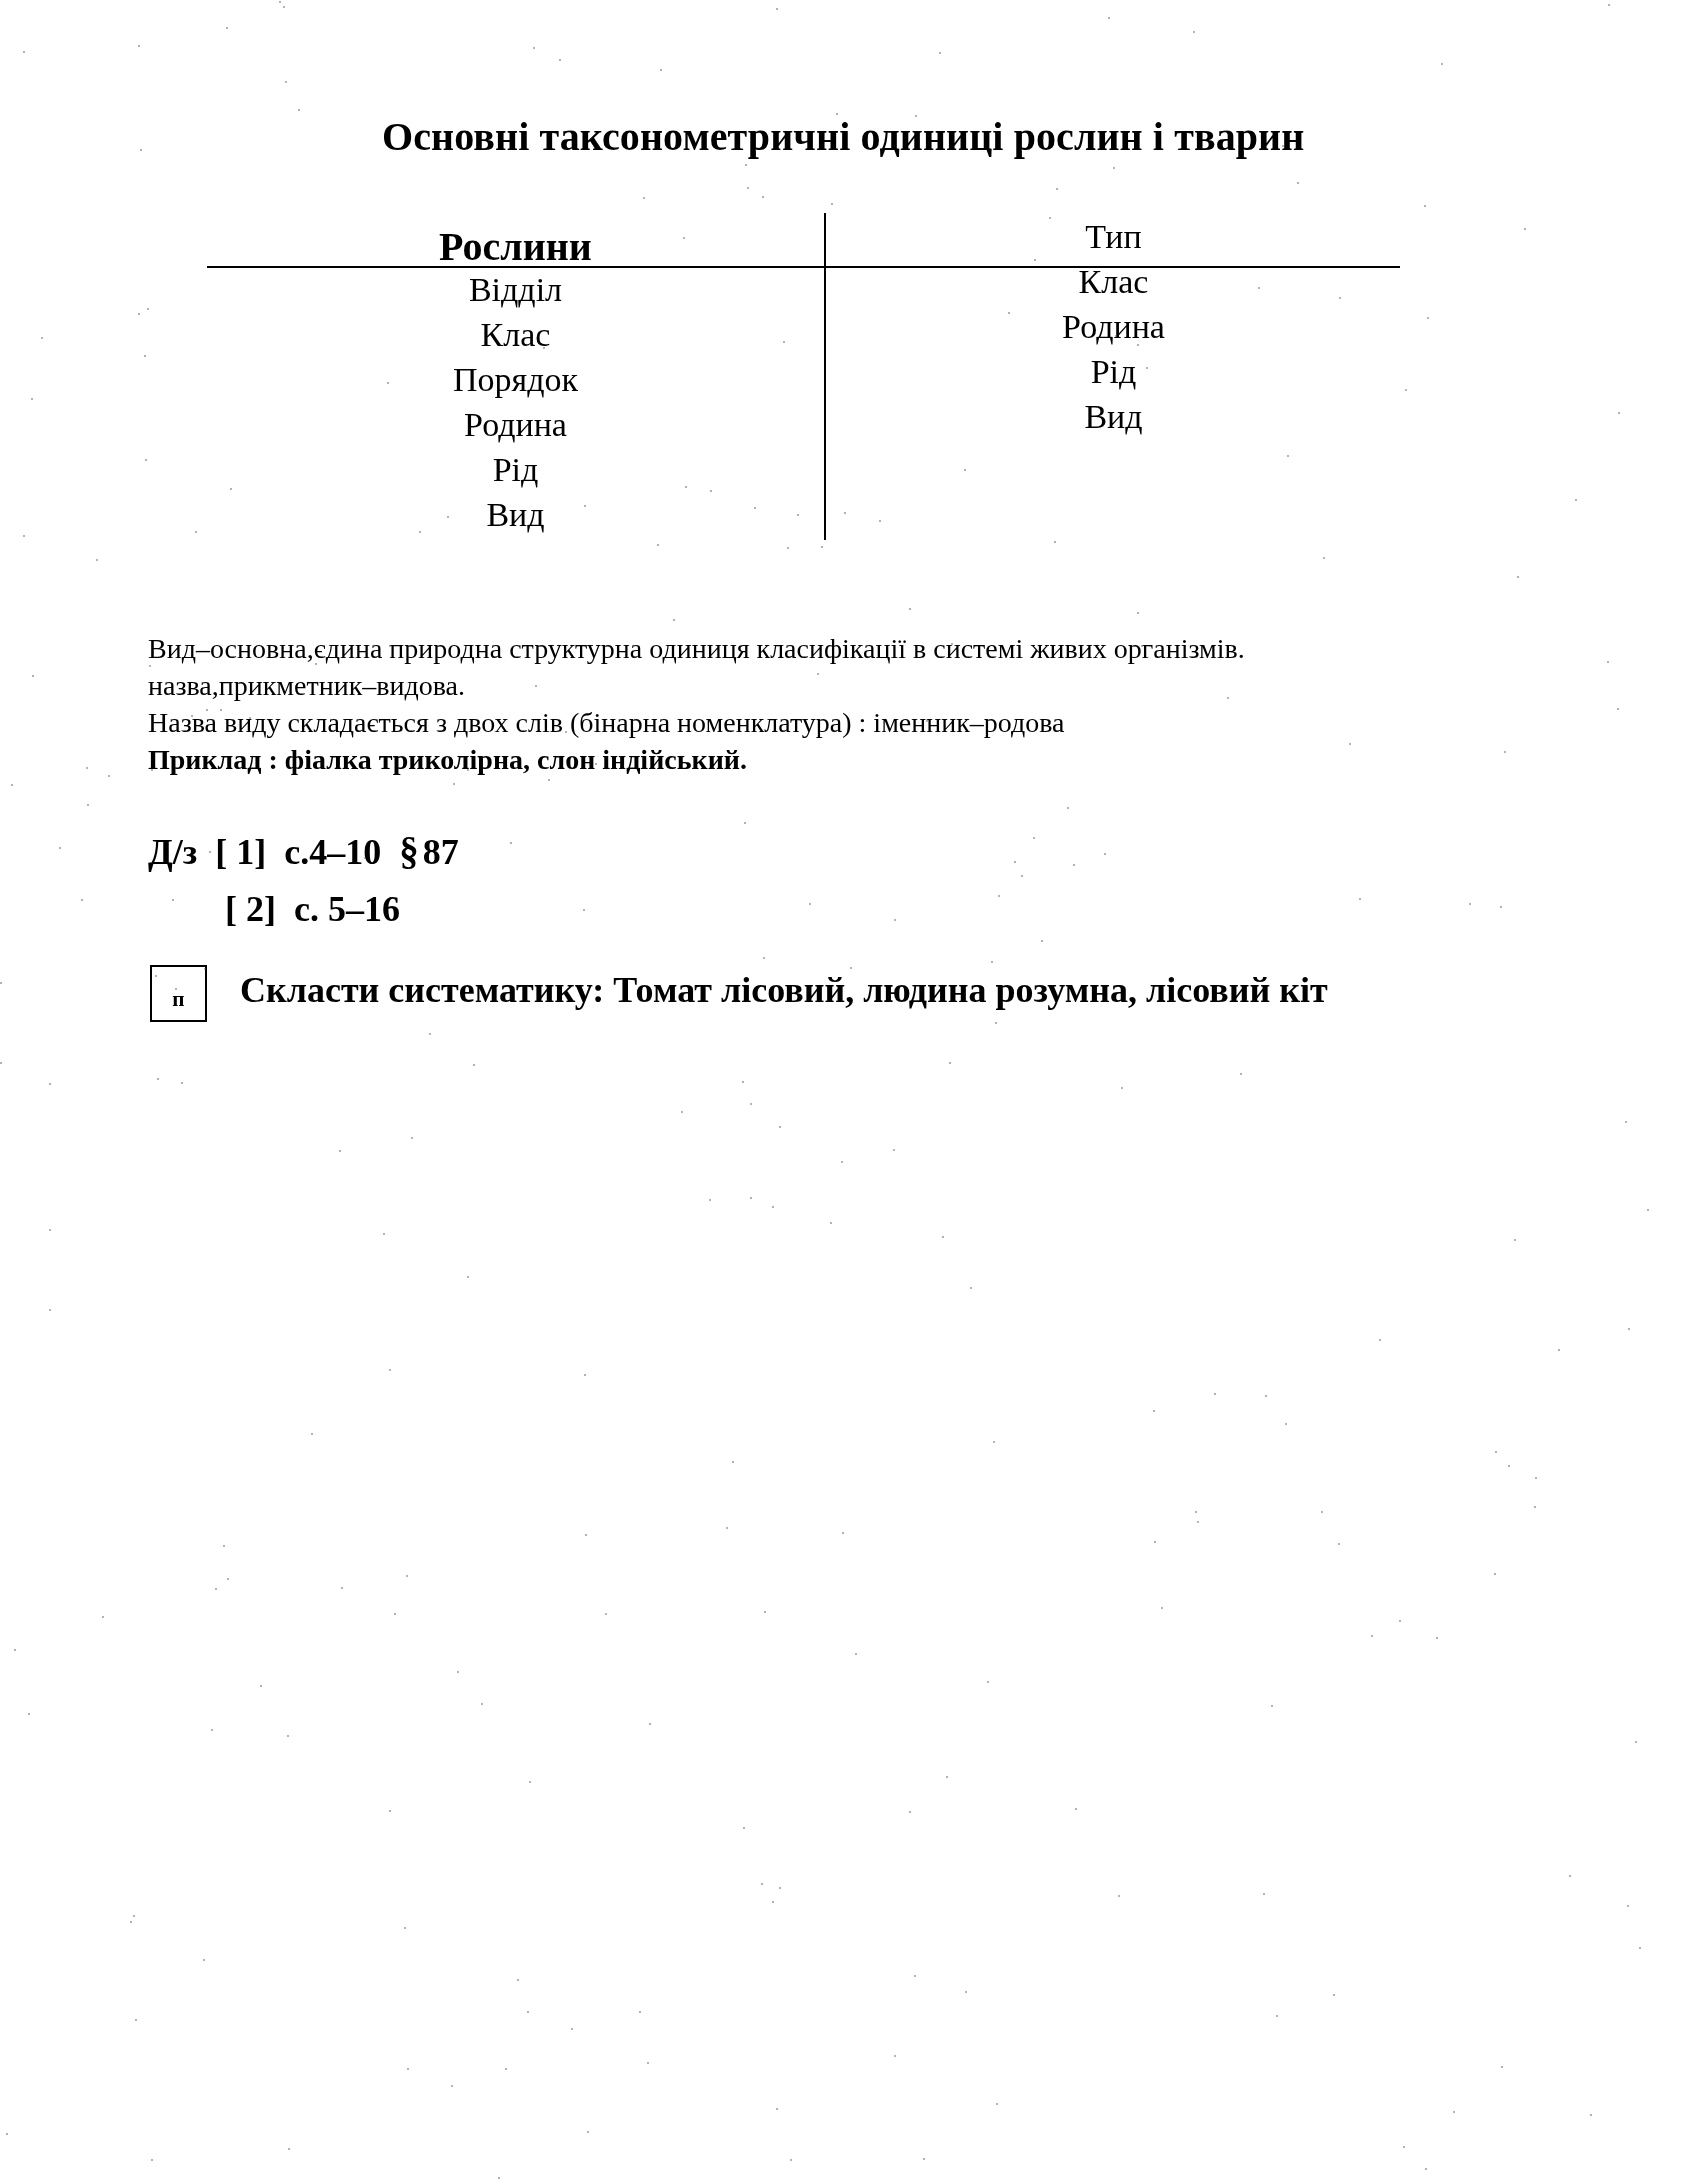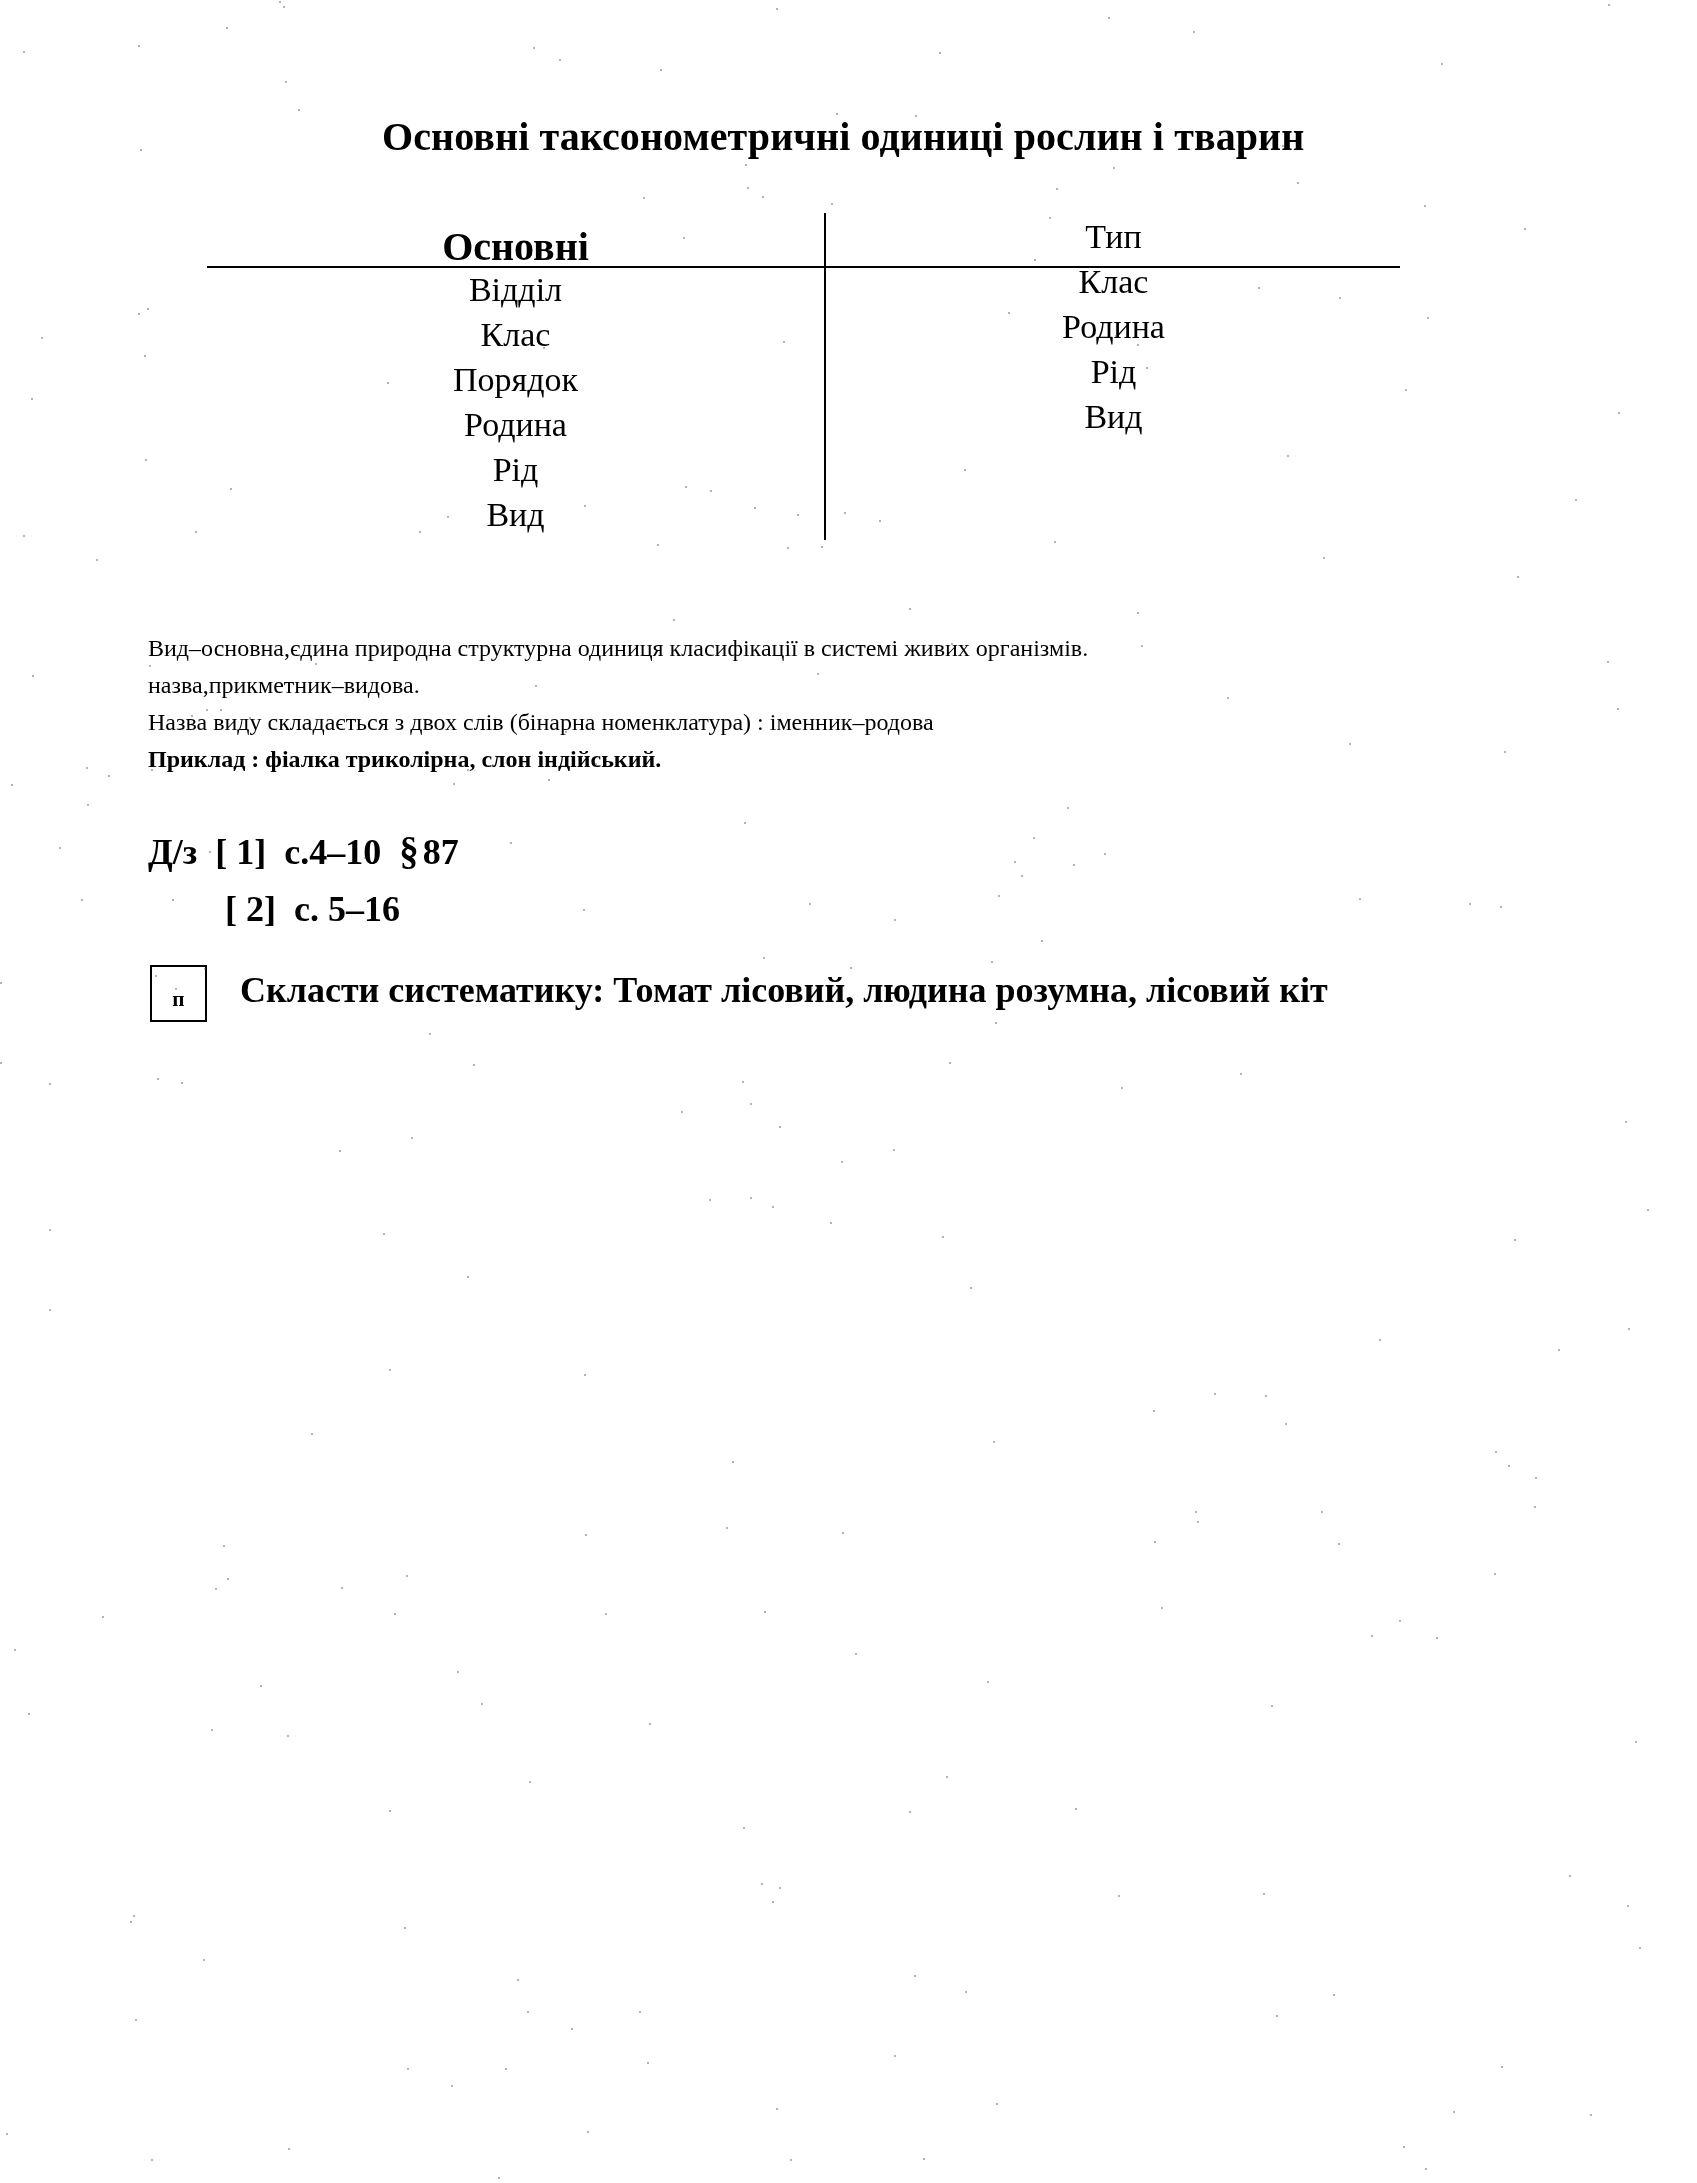--- a/index.html
+++ b/index.html
@@ -74,21 +74,21 @@
     .col-items li {
       font-size: 34px;
       line-height: 45px;
       height: 45px;
     }
     .paragraph {
       position: absolute;
       left: 148px;
       top: 630px;
       width: 1400px;
-      font-size: 24px;
+      font-size: 28px;
       line-height: 37px;
     }
     .paragraph p { margin: 0; }
     .paragraph .example { font-weight: bold; }
     .homework {
       position: absolute;
       left: 148px;
       top: 827px;
       font-weight: bold;
       font-size: 36px;
@@ -141,21 +141,21 @@
 
 <div>
 
   <div class="page-title">Основні таксонометричні одиниці рослин і тварин</div>
 
   <div class="tax-table">
     <div class="divider-v"></div>
     <div class="divider-h"></div>
 
     <div class="col left">
-      <div class="col-header">Основні</div>
+      <div class="col-header">Рослини</div>
       <ul class="col-items">
         <li>Відділ</li>
         <li>Клас</li>
         <li>Порядок</li>
         <li>Родина</li>
         <li>Рід</li>
         <li>Вид</li>
       </ul>
     </div>
 

